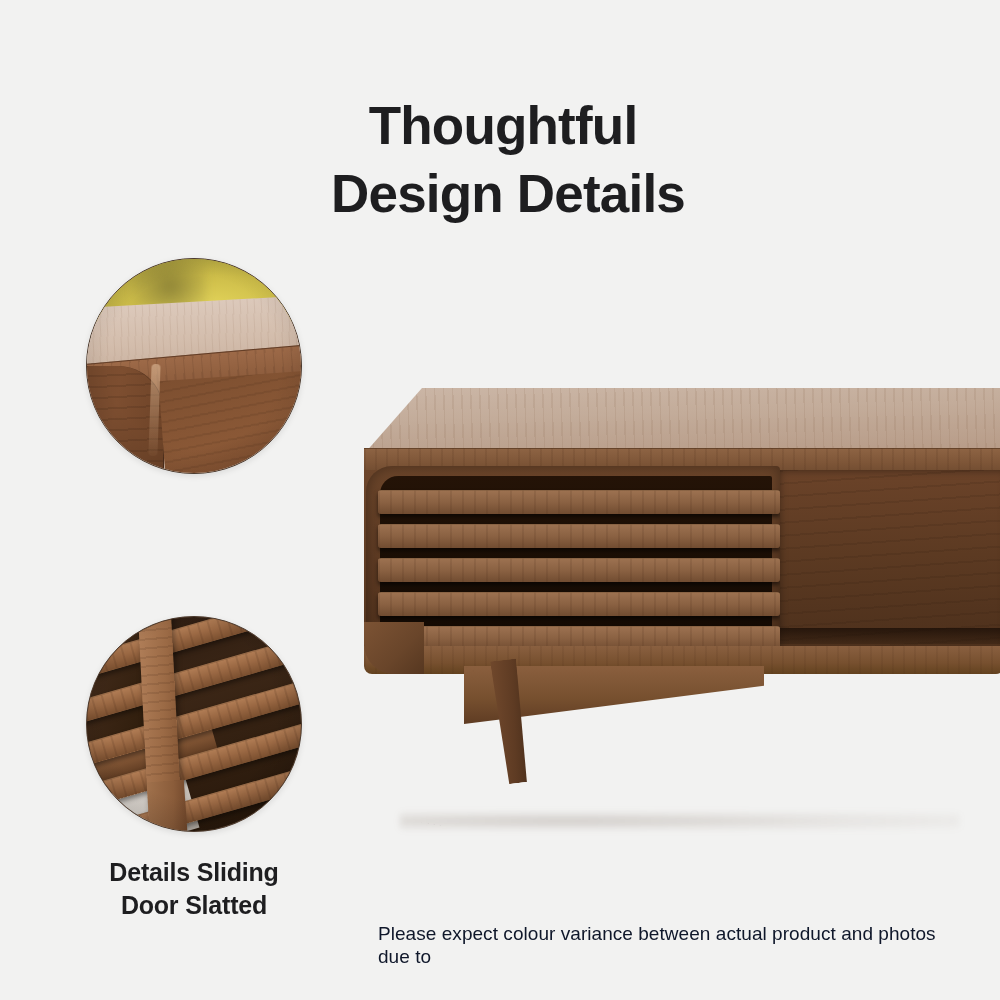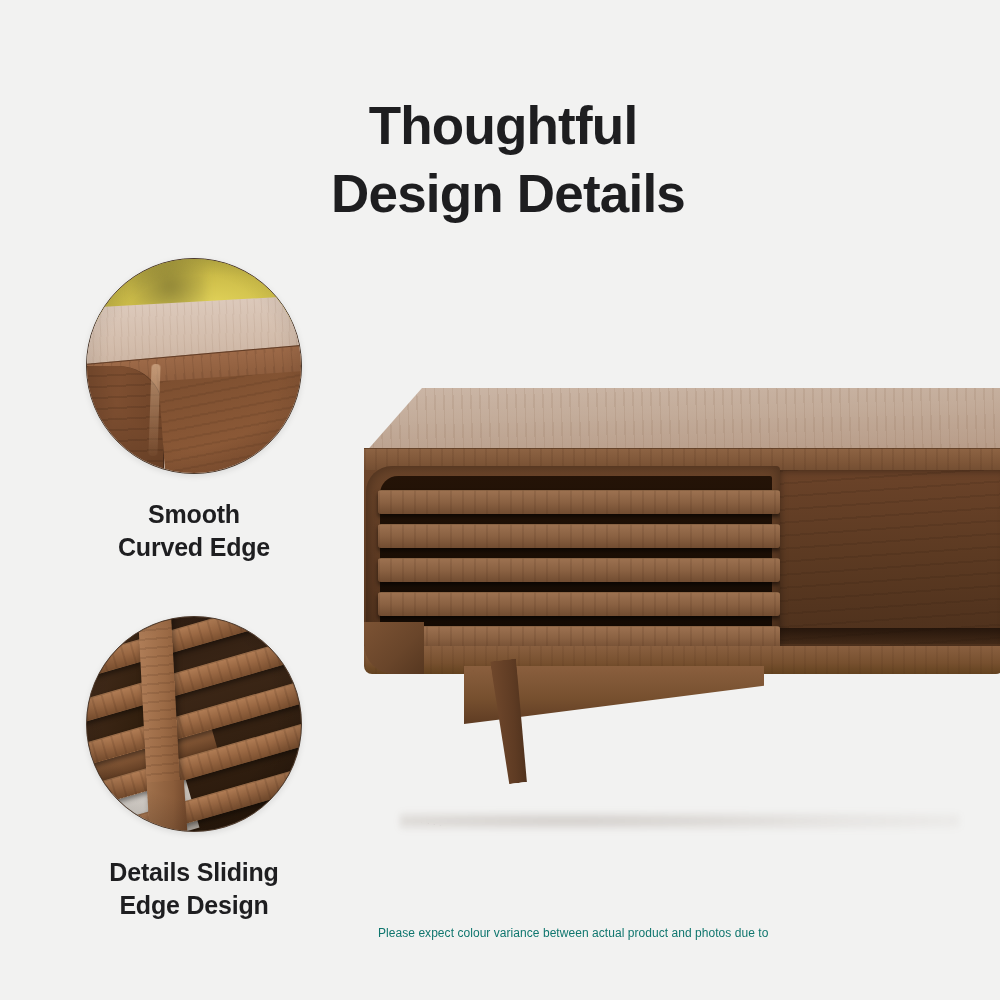--- a/index.html
+++ b/index.html
@@ -365,22 +365,22 @@
     background: radial-gradient(ellipse at 30% 50%, rgba(90,70,55,0.22) 0%, rgba(120,100,85,0.08) 55%, rgba(0,0,0,0) 100%);
     filter: blur(3px);
   }
 
   
   .disclaimer {
     position: absolute;
     left: 378px;
     top: 922px;
     width: 580px;
-    color: #0f766e;
-    font-size: 12px;
+    color: #0f172a;
+    font-size: 19px;
     line-height: 23px;
     letter-spacing: 0.05px;
   }
   .disclaimer span { display: block; }
 </style>
 </head>
 <body>
 
 <div id="stage">
 
@@ -395,24 +395,20 @@
         <div class="c1-bg"></div>
         <div class="c1-olive"></div>
         <div class="c1-olive-shadow"></div>
         <div class="c1-top"></div>
         <div class="c1-edge"></div>
         <div class="c1-side"></div>
         <div class="c1-right"></div>
         <div class="c1-corner-hl"></div>
         <div class="c1-vign"></div>
       </div>
-    </div>
-    <div class="callout-label">
-      <span>Smooth</span>
-      <span>Curved Edge</span>
     </div>
   </div>
 
   <div class="callout callout-2">
     <div class="circle">
       <div class="circle-inner">
         <div class="c2-bg"></div>
         <div class="c2-darkleft"></div>
         <div class="c2-floor"></div>
         <div class="c2-shelf"></div>
@@ -421,21 +417,21 @@
         <div class="c2-slat c2-s3"></div>
         <div class="c2-slat c2-s4"></div>
         <div class="c2-slat c2-s5"></div>
         <div class="c2-stile"></div>
         <div class="c2-leg"></div>
         <div class="c2-vign"></div>
       </div>
     </div>
     <div class="callout-label">
       <span>Details Sliding</span>
-      <span>Edge Design</span>
+      <span>Door Slatted</span>
     </div>
   </div>
 
   <div class="product">
     <div class="cab-top"></div>
     <div class="cab-top-front"></div>
     <div class="cab-body"></div>
 
     <div class="panel-right"></div>
     <div class="panel-right-shadowline"></div>

